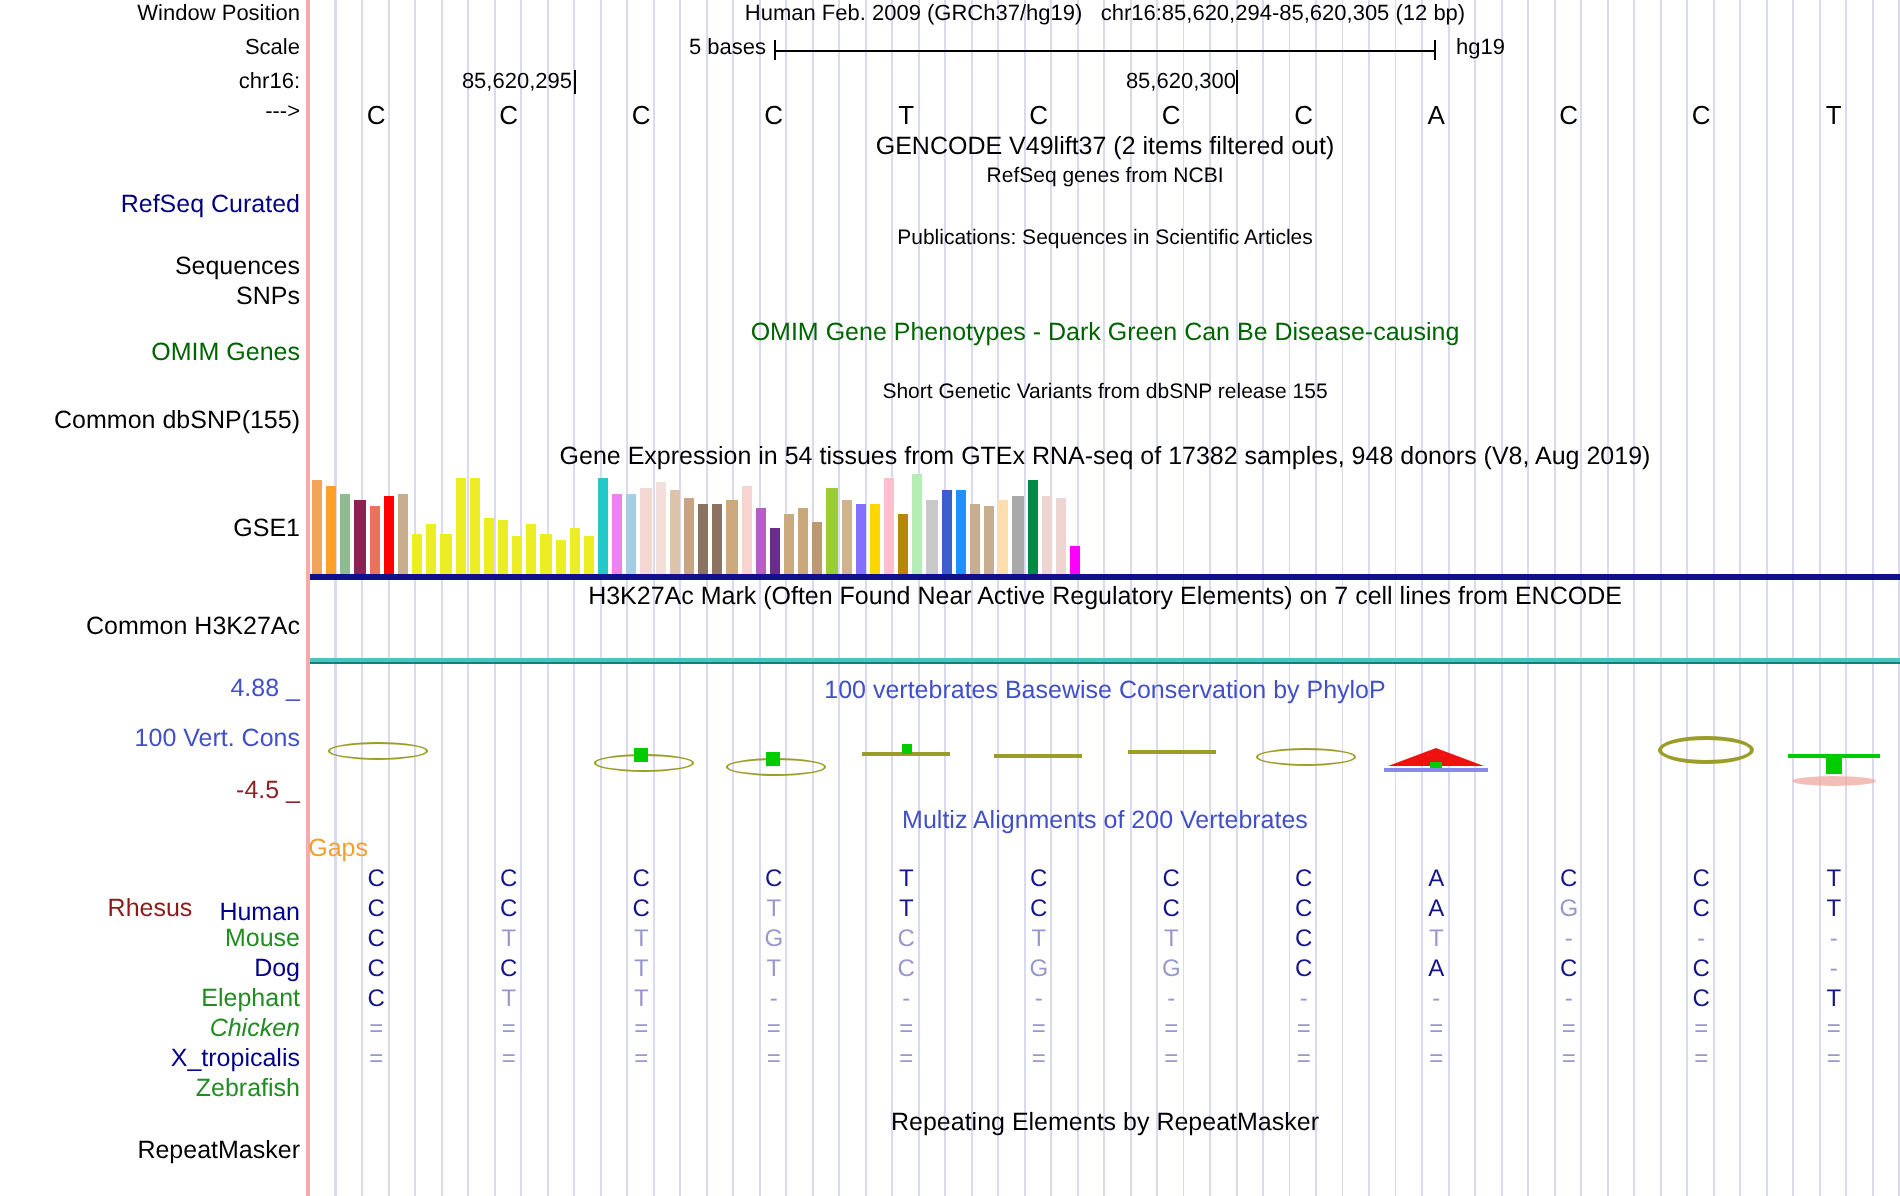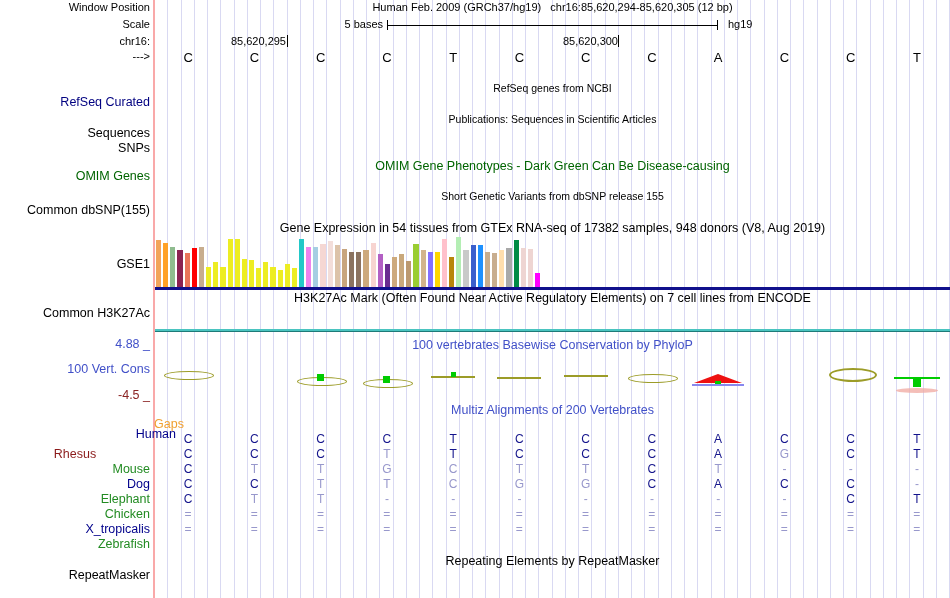--- a/index.html
+++ b/index.html
@@ -59,20 +59,21 @@
       <span class="bcell" style="left: 265px;">T</span>
       <span class="bcell" style="left: 331.25px;">C</span>
       <span class="bcell" style="left: 397.5px;">C</span>
       <span class="bcell" style="left: 463.75px;">C</span>
       <span class="bcell" style="left: 530px;">A</span>
       <span class="bcell" style="left: 596.25px;">C</span>
       <span class="bcell" style="left: 662.5px;">C</span>
       <span class="bcell" style="left: 728.75px;">T</span>
     </div>
 
+  <div class="ct" style="top:66px">GENCODE V49lift37 (2 items filtered out)</div>
   <div class="ct sm" style="top:82px">RefSeq genes from NCBI</div>
   <div class="lbl navy" style="top:95px">RefSeq Curated</div>
   <div class="ct sm" style="top:113px">Publications: Sequences in Scientific Articles</div>
   <div class="lbl" style="top:126px">Sequences</div>
   <div class="lbl" style="top:141px">SNPs</div>
   <div class="ct green" style="top:159px">OMIM Gene Phenotypes - Dark Green Can Be Disease-causing</div>
   <div class="lbl green" style="top:169px">OMIM Genes</div>
   <div class="ct sm" style="top:190px">Short Genetic Variants from dbSNP release 155</div>
   <div class="lbl" style="top:203px">Common dbSNP(155)</div>
 
@@ -160,26 +161,26 @@
       <div class="abs" style="left: 715.125px; top: 381px; width: 6px; height: 3px; background: rgb(0, 204, 0);"></div>
       <div class="abs" style="left: 828.625px; top: 368px; width: 44px; height: 10px; border: 2.5px solid rgb(156, 156, 40); border-radius: 50%;"></div>
       <div class="abs" style="left: 893.875px; top: 377px; width: 46px; height: 2px; background: rgb(0, 204, 0);"></div>
       <div class="abs" style="left: 912.875px; top: 377px; width: 8px; height: 10px; background: rgb(0, 204, 0);"></div>
       <div class="abs" style="left: 895.875px; top: 388px; width: 42px; height: 5px; background: rgb(240, 168, 160); border-radius: 50%; opacity: 0.75;"></div>
     </div>
 
   <div class="ct blue" style="top:403px">Multiz Alignments of 200 Vertebrates</div>
   <div class="lbl orange" style="top:417px">Gaps</div>
   <div id="species-labels">
-      <div class="lbl" style="top: 427px; color: rgb(0, 0, 139); padding-left: 26px;">Human</div>
+      <div class="lbl" style="top: 449px; color: rgb(0, 0, 139);">Human</div>
       <div class="lbl" style="top: 447px; color: rgb(139, 26, 26); text-align: center;">Rhesus</div>
       <div class="lbl" style="top: 462px; color: rgb(34, 139, 34);">Mouse</div>
       <div class="lbl" style="top: 477px; color: rgb(0, 0, 139);">Dog</div>
       <div class="lbl" style="top: 492px; color: rgb(34, 139, 34);">Elephant</div>
-      <div class="lbl" style="top: 507px; color: rgb(34, 139, 34);">Chicken</div>
+      <div class="lbl" style="top: 507px; color: rgb(34, 139, 34); font-style: italic;">Chicken</div>
       <div class="lbl" style="top: 522px; color: rgb(0, 0, 139);">X_tropicalis</div>
       <div class="lbl" style="top: 537px; color: rgb(34, 139, 34);">Zebrafish</div>
     </div>
   <div id="aln-rows">
       <div class="row" style="top: 432px;">
         <span class="acell" style="left: 0px; color: rgb(20, 20, 140);">C</span>
         <span class="acell" style="left: 66.25px; color: rgb(20, 20, 140);">C</span>
         <span class="acell" style="left: 132.5px; color: rgb(20, 20, 140);">C</span>
         <span class="acell" style="left: 198.75px; color: rgb(20, 20, 140);">C</span>
         <span class="acell" style="left: 265px; color: rgb(20, 20, 140);">T</span>

